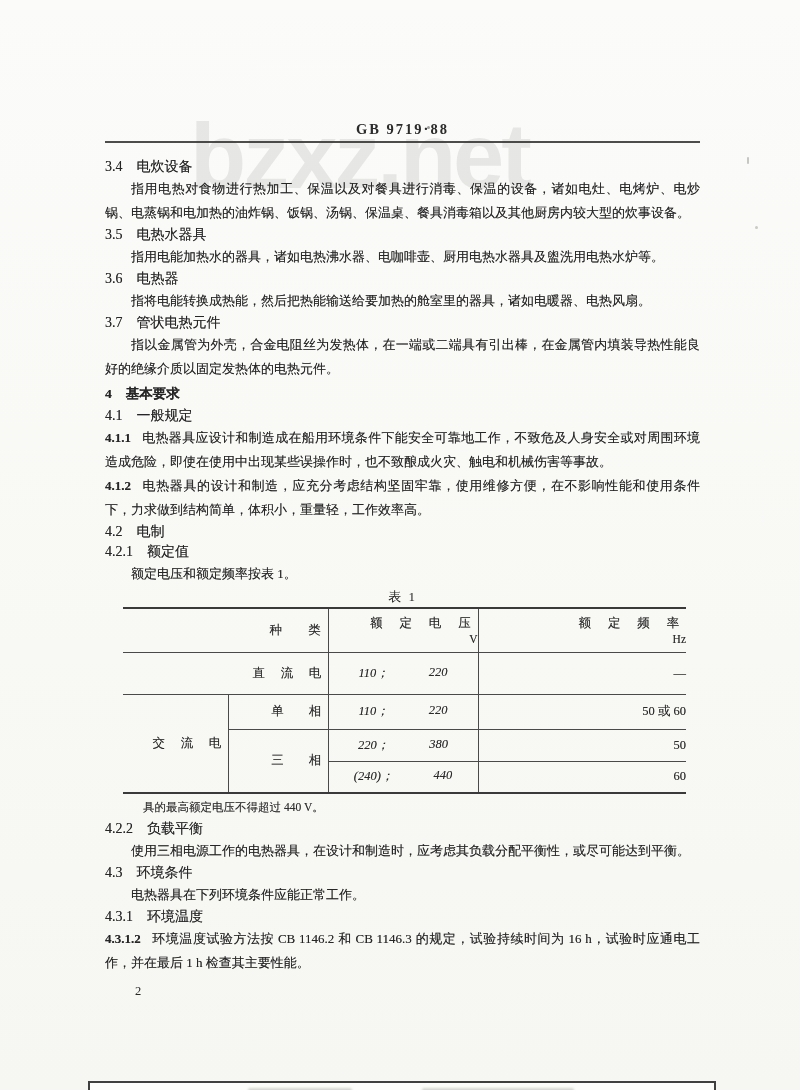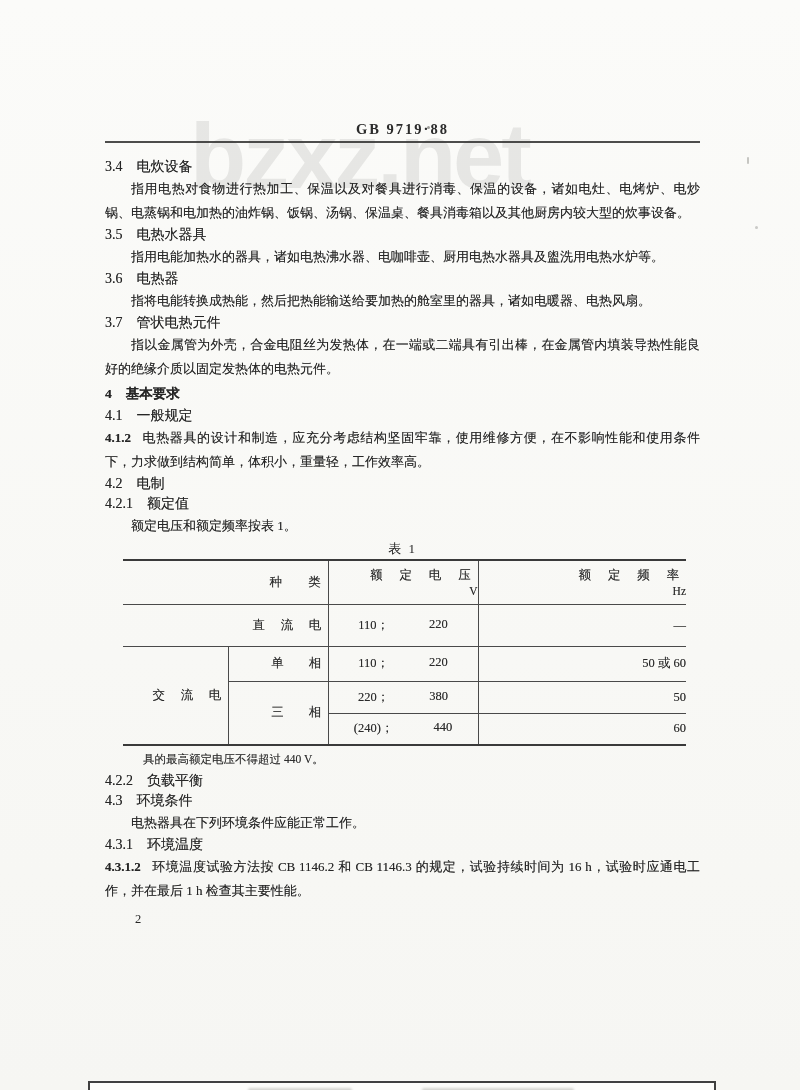--- a/index.html
+++ b/index.html
@@ -39,21 +39,21 @@
     border-top:2.2px solid #3a3a3a;border-bottom:2.2px solid #3a3a3a;
     font-size:12.5px;color:#2a2a2a;
   }
   table.t1 td{border-bottom:1.2px solid #4a4a4a;text-align:right;vertical-align:middle;
               padding:0;text-shadow:0 0 .5px rgba(50,50,50,.5);}
   table.t1 tr:last-child td{border-bottom:none;}
   td.bl{border-left:1.2px solid #4a4a4a;}
   .hdr-title{letter-spacing:.55em;text-indent:.55em;font-weight:400;}
   .hdr-unit{font-size:11.5px;margin-top:1px;}
   .lbl{letter-spacing:.5em;text-indent:.5em;}
-  .vpair{display:flex;justify-content:center;gap:40px;}
+  .vpair{display:flex;justify-content:center;gap:40px;font-style:italic;}
   .note{font-size:11.5px;line-height:17px;margin-top:5px;margin-left:12px;color:#2f2f2f;
         text-shadow:0 0 .4px rgba(60,60,60,.5);}
   .note .l2{padding-left:26px;}
   .pagenum{font-size:12.5px;margin-top:9px;margin-left:30px;}
   .bottom-box{
     position:absolute;left:88px;top:1081px;width:624px;height:28px;
     border:2px solid #3f3f3f;background:#fcfcfa;z-index:3;
   }
   .smudge{position:absolute;top:5px;height:6px;background:#d6d6d2;border-radius:2px;filter:blur(1px);}
   .speck{position:absolute;background:#9a9a96;border-radius:50%;z-index:2;}
@@ -95,20 +95,21 @@
     <p class="txt indent">指以金属管为外壳，合金电阻丝为发热体，在一端或二端具有引出棒，在金属管内填装导热性能良好的绝缘介质以固定发热体的电热元件。</p>
 
     <div class="h1">
       <span class="hnum">4</span><span>基本要求</span>
     </div>
 
     <div class="h2" style="margin-top:2px;">
       <span class="hnum">4.1</span><span>一般规定</span>
     </div>
 
+    <p class="txt"><span class="pnum">4.1.1</span><span>电热器具应设计和制造成在船用环境条件下能安全可靠地工作，不致危及人身安全或对周围环境造成危险，即使在使用中出现某些误操作时，也不致酿成火灾、触电和机械伤害等事故。</span></p>
     <p class="txt"><span class="pnum">4.1.2</span><span>电热器具的设计和制造，应充分考虑结构坚固牢靠，使用维修方便，在不影响性能和使用条件下，力求做到结构简单，体积小，重量轻，工作效率高。</span></p>
 
     <div class="h2">
       <span class="hnum">4.2</span><span>电制</span>
     </div>
     <div class="h2">
       <span class="hnum">4.2.1</span><span>额定值</span>
     </div>
     <p class="txt indent">额定电压和额定频率按表 1。</p>
 
@@ -178,20 +179,21 @@
     </tbody>
       </table>
 
     <div class="note">
       <div class="l2">具的最高额定电压不得超过 440 V。</div>
     </div>
 
     <div class="h2" style="margin-top:3px;">
       <span class="hnum">4.2.2</span><span>负载平衡</span>
     </div>
+    <p class="txt indent">使用三相电源工作的电热器具，在设计和制造时，应考虑其负载分配平衡性，或尽可能达到平衡。</p>
 
     <div class="h2">
       <span class="hnum">4.3</span><span>环境条件</span>
     </div>
     <p class="txt indent">电热器具在下列环境条件应能正常工作。</p>
 
     <div class="h2">
       <span class="hnum">4.3.1</span><span>环境温度</span>
     </div>
 

